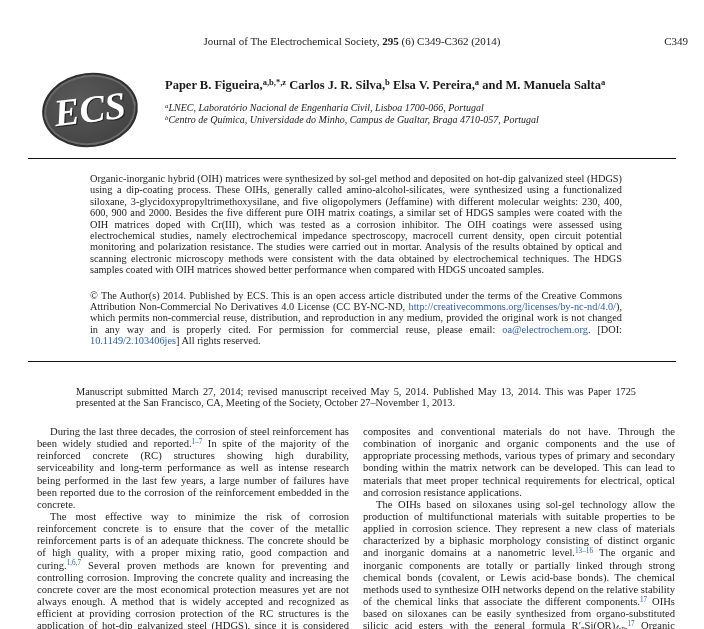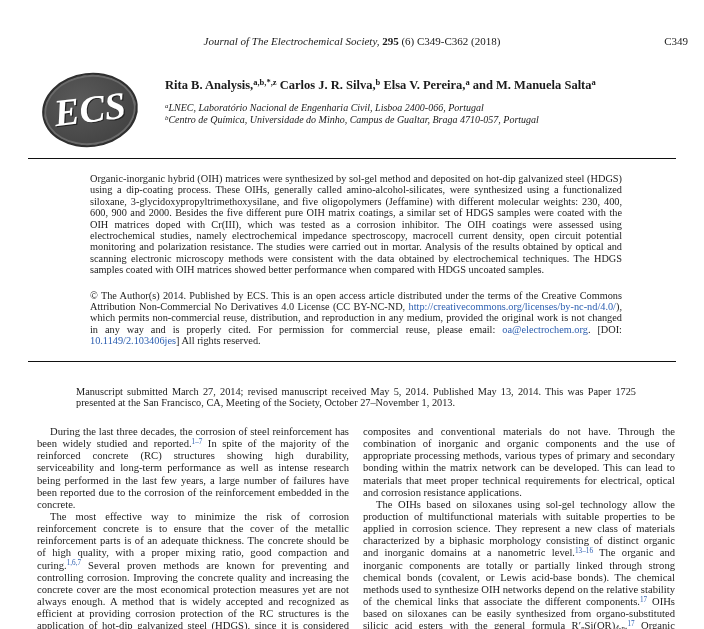--- a/index.html
+++ b/index.html
@@ -12,21 +12,21 @@
   body{
     width:704px;height:629px;overflow:hidden;
     font-family:"Liberation Serif","DejaVu Serif",serif;
     color:var(--text);
   }
   .page{position:relative;width:704px;height:629px;background:#fff;}
 
   
   .header{position:relative;margin-top:35px;height:14px;font-size:11px;}
   .header-center{text-align:center;}
-  .header-center .jname{font-style:italic;}
+  .header-center .jname{}
   .header-center .jvol{font-weight:bold;}
   .header-right{position:absolute;right:16px;top:0;font-size:11px;}
 
   
   .title-block{display:flex;margin:22px 30px 0 42px;}
   .logo{flex:0 0 100px;padding-top:2px;}
   .logo-ellipse{
     width:96px;height:74px;background:radial-gradient(ellipse at 40% 35%,#5a5a5a,var(--logo) 70%);
     border:2px solid #2f2f2f;border-radius:50%;transform:rotate(-7deg);
     display:flex;align-items:center;justify-content:center;
@@ -70,35 +70,35 @@
   .seg-i{font-style:italic;}
   .seg-subi{font-style:italic;}
 </style>
 </head>
 <body>
 
 <div class="page">
 
   <div class="header">
     <div class="header-center">
-      <span class="jname">Journal of The Electrochemical Society, </span><span class="jvol">295</span><span> (6) C349-C362 (2018)</span>
+      <span class="jname">Journal of The Electrochemical Society, </span><span class="jvol">295</span><span> (6) C349-C362 (2014)</span>
     </div>
     <div class="header-right">C349</div>
   </div>
 
   <div class="title-block">
     <div class="logo">
       <div class="logo-ellipse">
         <span>ECS</span>
       </div>
     </div>
     <div class="title-authors">
-      <div class="authors"><span class="seg seg-plain">Rita B. Analysis,</span><sup class="seg seg-sup">a,b,*,z</sup><span class="seg seg-plain"> Carlos J. R. Silva,</span><sup class="seg seg-sup">b</sup><span class="seg seg-plain"> Elsa V. Pereira,</span><sup class="seg seg-sup">a</sup><span class="seg seg-plain"> and M. Manuela Salta</span><sup class="seg seg-sup">a</sup></div>
+      <div class="authors"><span class="seg seg-plain">Paper B. Figueira,</span><sup class="seg seg-sup">a,b,*,z</sup><span class="seg seg-plain"> Carlos J. R. Silva,</span><sup class="seg seg-sup">b</sup><span class="seg seg-plain"> Elsa V. Pereira,</span><sup class="seg seg-sup">a</sup><span class="seg seg-plain"> and M. Manuela Salta</span><sup class="seg seg-sup">a</sup></div>
       <div class="affils">
-        <div><sup class="seg seg-sup">a</sup><span class="seg seg-plain">LNEC, Laboratório Nacional de Engenharia Civil, Lisboa 2400-066, Portugal</span></div>
+        <div><sup class="seg seg-sup">a</sup><span class="seg seg-plain">LNEC, Laboratório Nacional de Engenharia Civil, Lisboa 1700-066, Portugal</span></div>
         <div><sup class="seg seg-sup">b</sup><span class="seg seg-plain">Centro de Química, Universidade do Minho, Campus de Gualtar, Braga 4710-057, Portugal</span></div>
       </div>
     </div>
   </div>
 
   <hr class="rule rule-top">
 
   <div class="abstract">
     <p>Organic-inorganic hybrid (OIH) matrices were synthesized by sol-gel method and deposited on hot-dip galvanized steel (HDGS) using a dip-coating process. These OIHs, generally called amino-alcohol-silicates, were synthesized using a functionalized siloxane, 3-glycidoxypropyltrimethoxysilane, and five oligopolymers (Jeffamine) with different molecular weights: 230, 400, 600, 900 and 2000. Besides the five different pure OIH matrix coatings, a similar set of HDGS samples were coated with the OIH matrices doped with Cr(III), which was tested as a corrosion inhibitor. The OIH coatings were assessed using electrochemical studies, namely electrochemical impedance spectroscopy, macrocell current density, open circuit potential monitoring and polarization resistance. The studies were carried out in mortar. Analysis of the results obtained by optical and scanning electronic microscopy methods were consistent with the data obtained by electrochemical techniques. The HDGS samples coated with OIH matrices showed better performance when compared with HDGS uncoated samples.</p>
     <p><span class="seg seg-plain">© The Author(s) 2014. Published by ECS. This is an open access article distributed under the terms of the Creative Commons Attribution Non-Commercial No Derivatives 4.0 License (CC BY-NC-ND, </span><span class="seg seg-link">http://creativecommons.org/licenses/by-nc-nd/4.0/</span><span class="seg seg-plain">), which permits non-commercial reuse, distribution, and reproduction in any medium, provided the original work is not changed in any way and is properly cited. For permission for commercial reuse, please email: </span><span class="seg seg-link">oa@electrochem.org</span><span class="seg seg-plain">. [DOI: </span><span class="seg seg-link">10.1149/2.103406jes</span><span class="seg seg-plain">] All rights reserved.</span></p>

